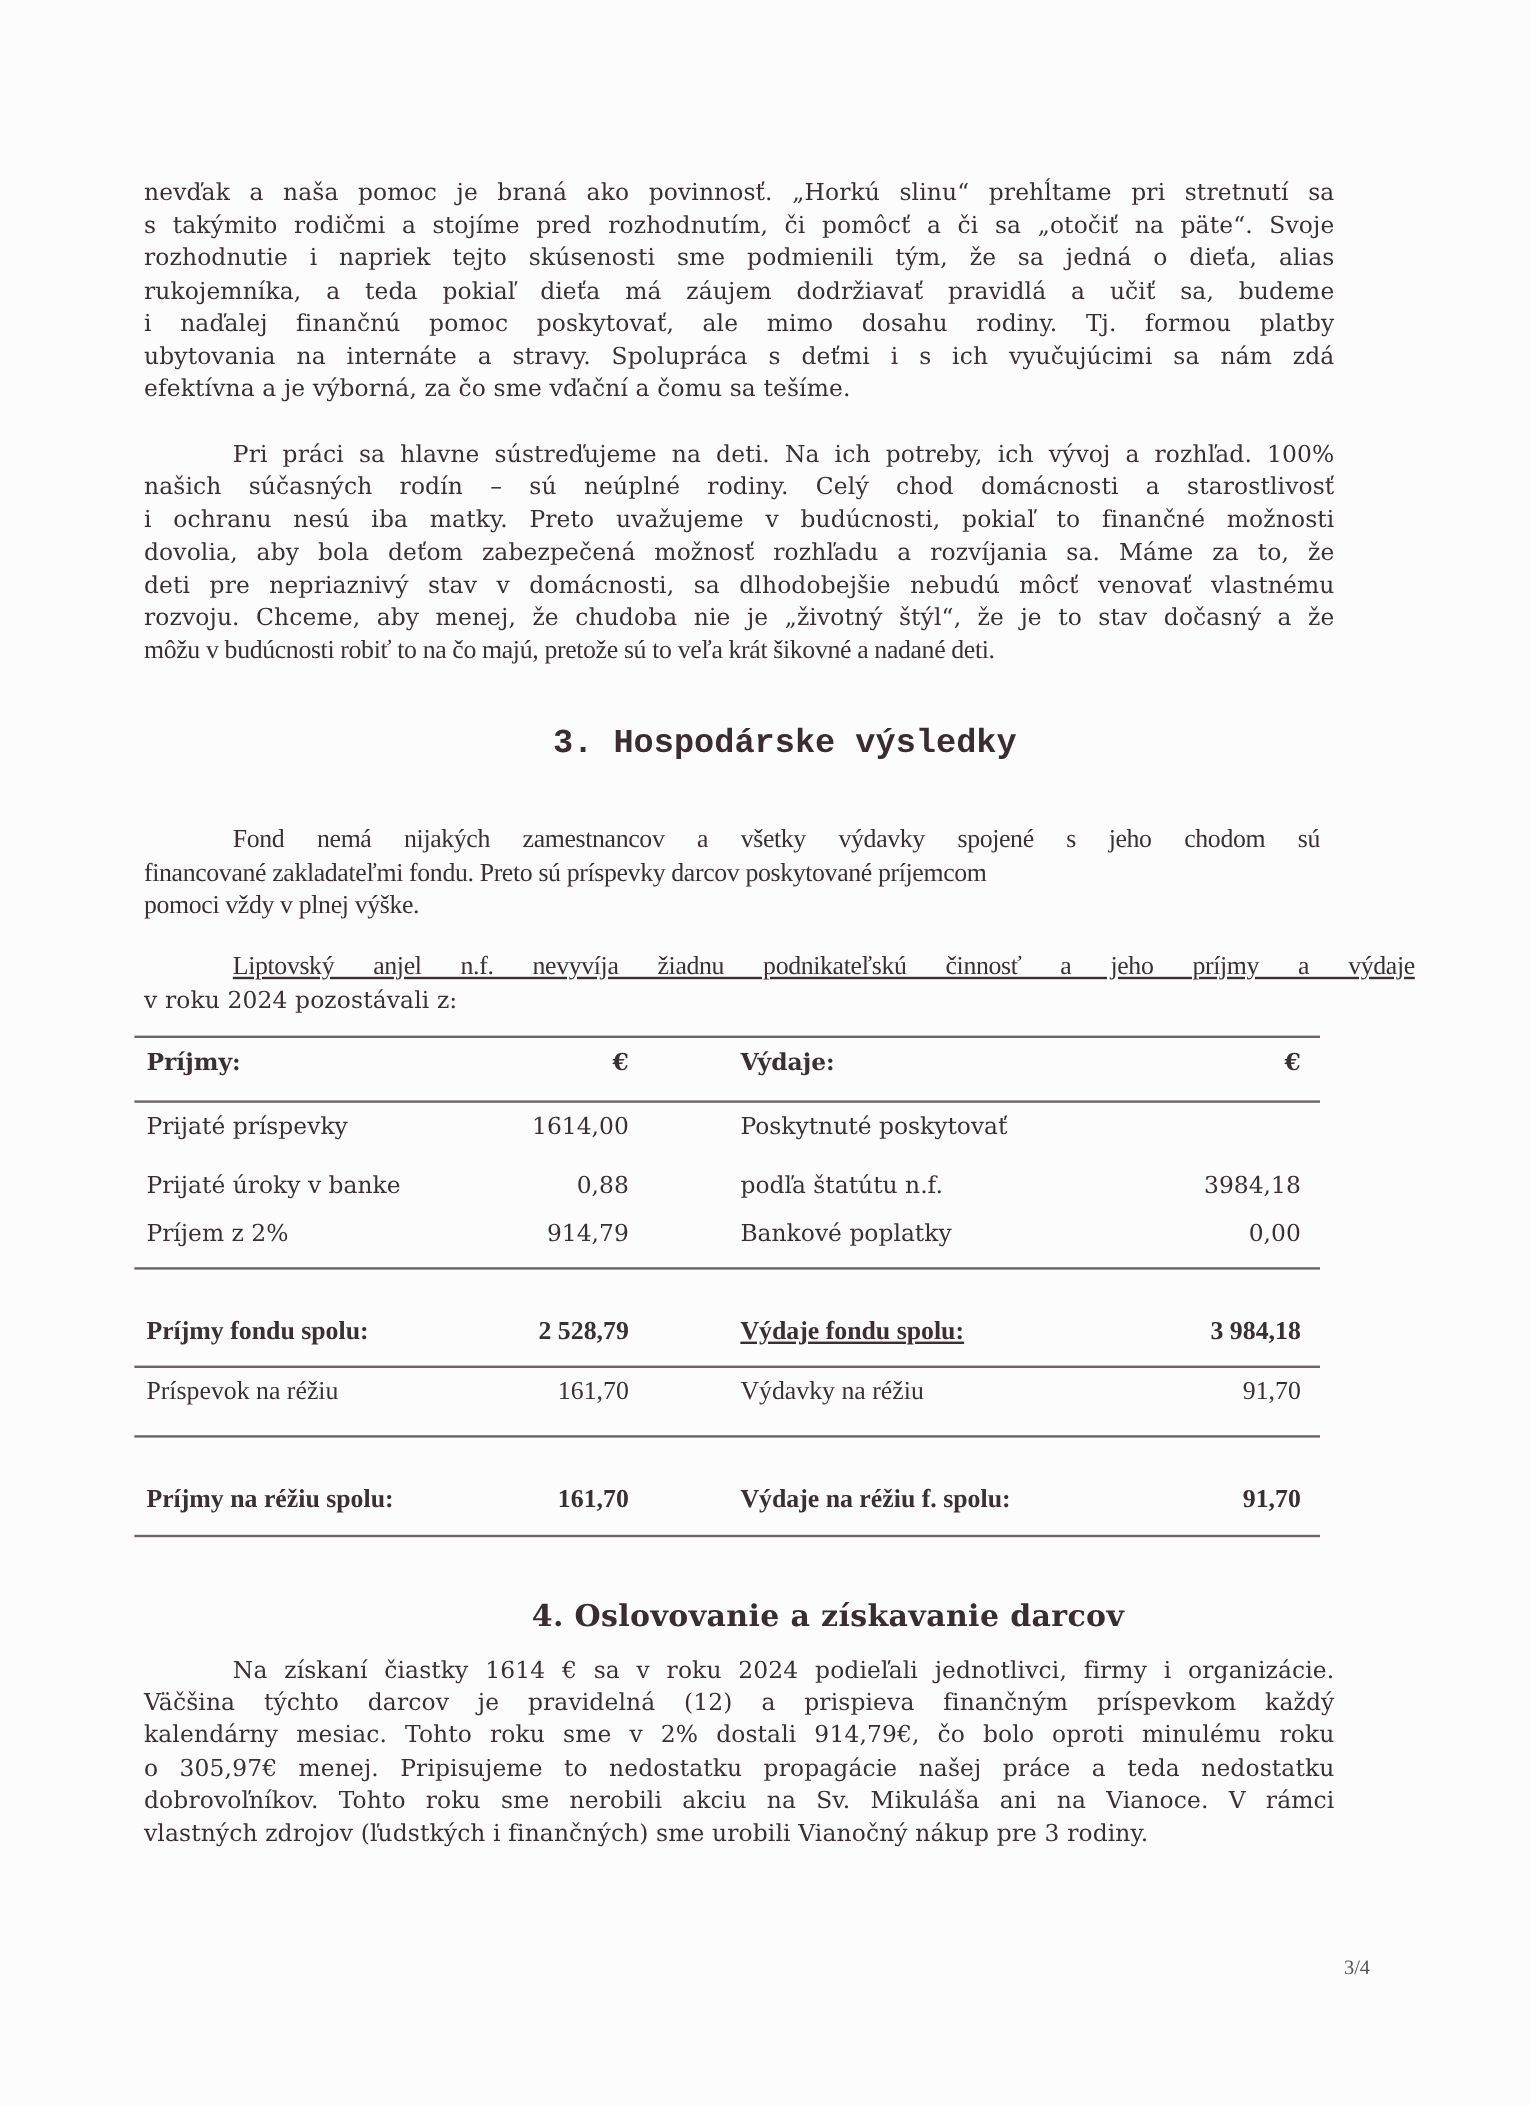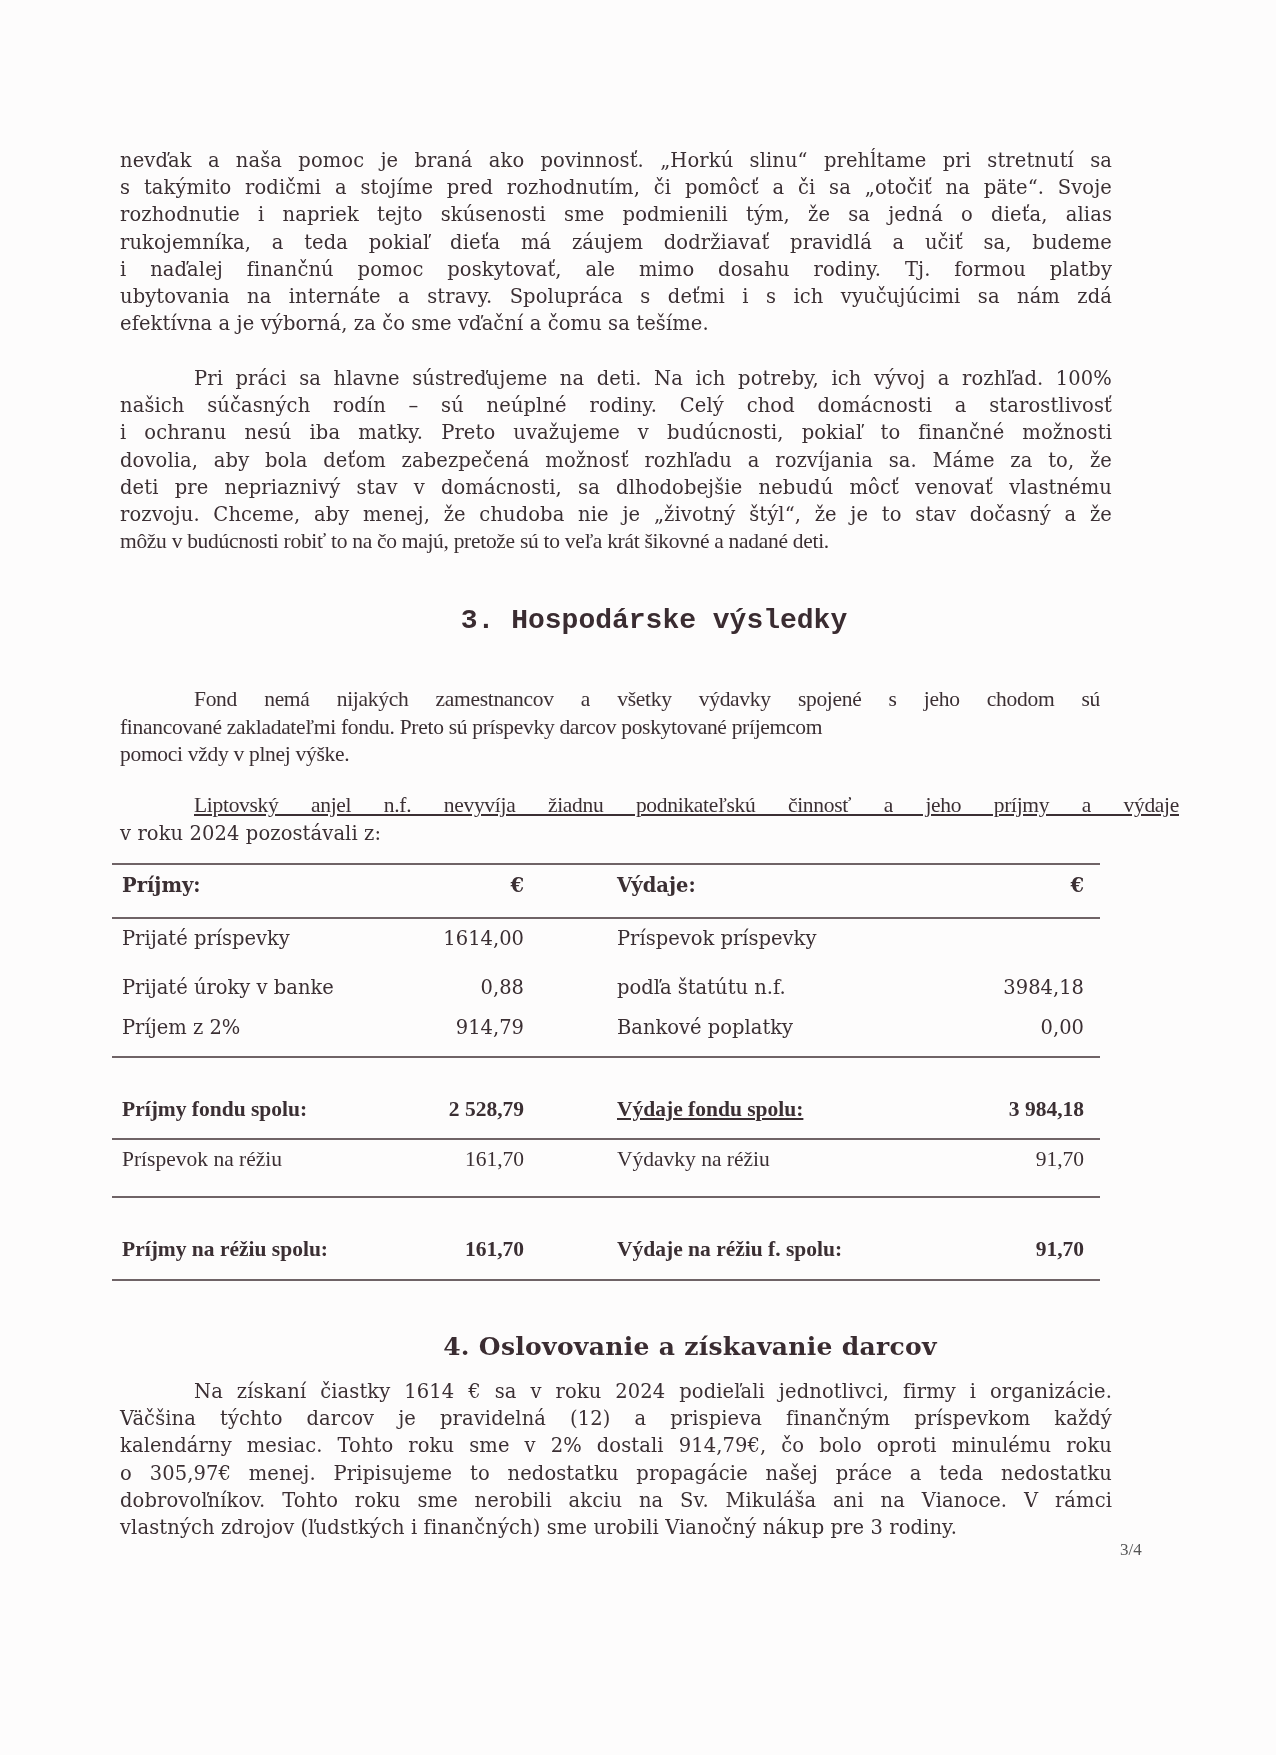--- a/index.html
+++ b/index.html
@@ -36,21 +36,21 @@
     }
     .heading.h3 {
       font-family: Liberation Mono, monospace; font-size: 28px; letter-spacing: 0;
     }
     .rule { position: absolute; left: 96px; width: 988px; height: 2px; background: #6f6366; }
     .cell { position: absolute; font-size: 19.5px; white-space: nowrap; }
     .b { font-weight: bold; }
     .r { text-align: right; }
     .cond { font-family: "Liberation Serif", serif; font-size: 21.5px; }
     .pgnum {
-      position: absolute; left: 1104px; top: 1540px;
+      position: absolute; left: 1104px; top: 1630px;
       font-family: "Liberation Serif", serif; font-size: 17px; color: #555;
     }
   </style>
 </head>
 <body>
 
 <div class="page">
 
   <div class="para" style="top:147px;">
     <span class="line">nevďak a naša pomoc je braná ako povinnosť. „Horkú slinu“ prehĺtame pri stretnutí sa</span>
@@ -88,21 +88,21 @@
     <div class="rule" style="top:863px;"></div>
     <div class="cell b" style="left:106px; top:874px;">Príjmy:</div>
     <div class="cell b r" style="left:460px; width:48px; top:874px;">€</div>
     <div class="cell b" style="left:601px; top:874px;">Výdaje:</div>
     <div class="cell b r" style="left:1020px; width:48px; top:874px;">€</div>
     <div class="rule" style="top:917px;"></div>
 
     <div>
       <div class="cell" style="left:106px; top:927px;">Prijaté príspevky</div>
       <div class="cell r" style="left:380px; width:128px; top:927px;">1614,00</div>
-      <div class="cell" style="left:601px; top:927px;">Príspevok príspevky</div>
+      <div class="cell" style="left:601px; top:927px;">Poskytnuté poskytovať</div>
       <div class="cell r" style="left:940px; width:128px; top:927px;"></div>
     </div>
     <div>
       <div class="cell" style="left:106px; top:976px;">Prijaté úroky v banke</div>
       <div class="cell r" style="left:380px; width:128px; top:976px;">0,88</div>
       <div class="cell" style="left:601px; top:976px;">podľa štatútu n.f.</div>
       <div class="cell r" style="left:940px; width:128px; top:976px;">3984,18</div>
     </div>
     <div>
       <div class="cell" style="left:106px; top:1016px;">Príjem z 2%</div>

